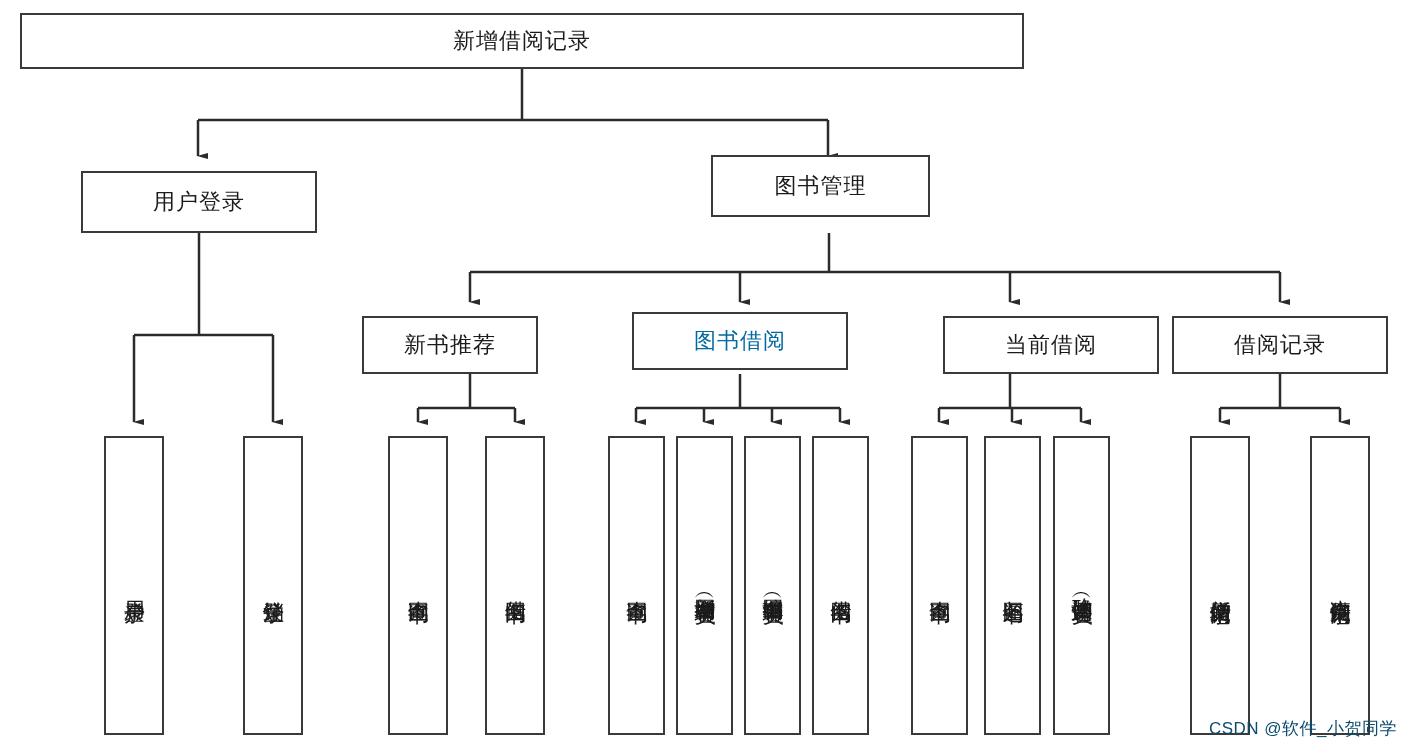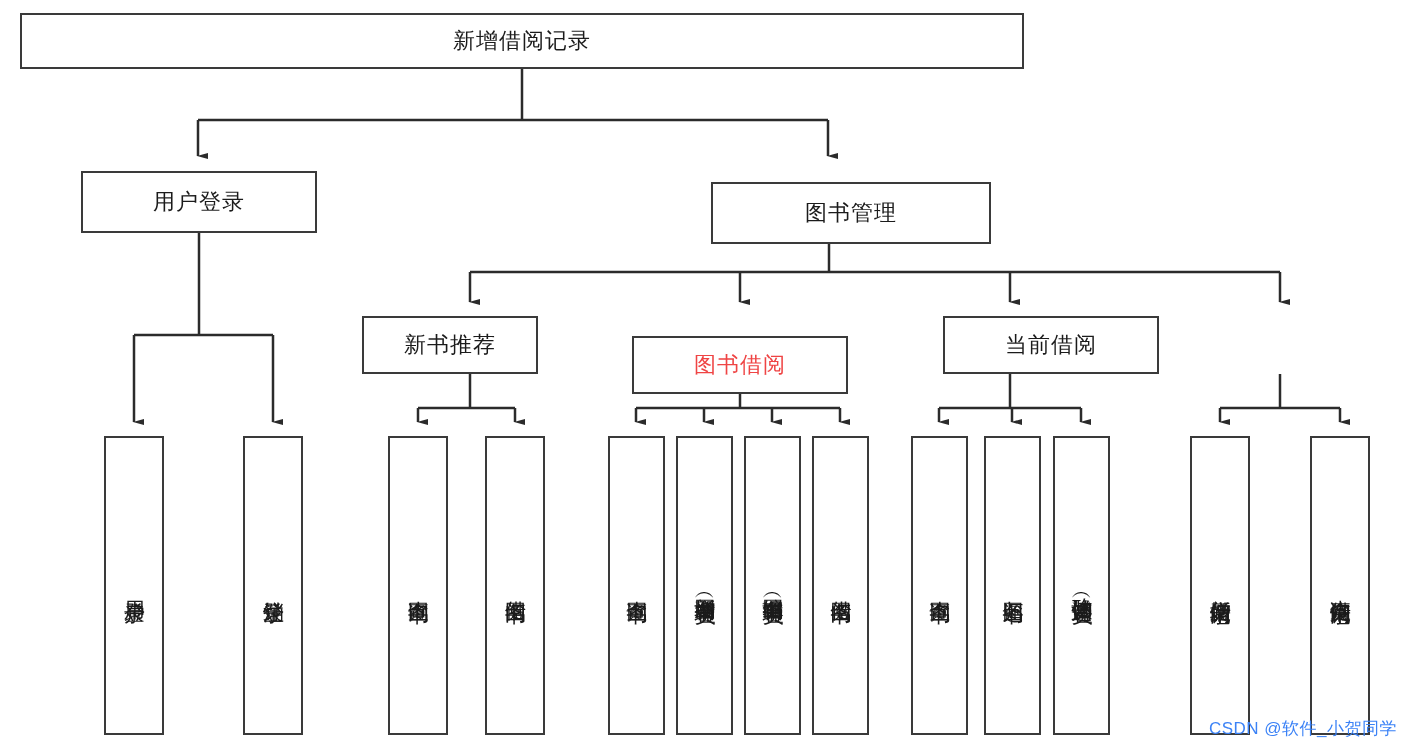--- a/index.html
+++ b/index.html
@@ -120,32 +120,35 @@
     </g>
   </svg>
 
   <div class="node horiz" style="left: 20px; top: 13px; width: 1004px; height: 56px; border-color: rgb(58, 58, 58); background: rgb(255, 255, 255); color: rgb(27, 27, 27);">
     <span class="hlabel">新增借阅记录</span>
   </div>
 
   <div class="node horiz" style="left: 81px; top: 171px; width: 236px; height: 62px; border-color: rgb(58, 58, 58); background: rgb(255, 255, 255); color: rgb(27, 27, 27);">
     <span class="hlabel">用户登录</span>
   </div>
-  <div class="node horiz" style="left: 711px; top: 182px; width: 280px; height: 62px; border-color: rgb(58, 58, 58); background: rgb(255, 255, 255); color: rgb(27, 27, 27);">
+  <div class="node horiz" style="left: 711px; top: 155px; width: 219px; height: 62px; border-color: rgb(58, 58, 58); background: rgb(255, 255, 255); color: rgb(27, 27, 27);">
     <span class="hlabel">图书管理</span>
   </div>
 
   <div class="node horiz" style="left: 362px; top: 316px; width: 176px; height: 58px; border-color: rgb(58, 58, 58); background: rgb(255, 255, 255); color: rgb(27, 27, 27);">
     <span class="hlabel">新书推荐</span>
   </div>
-  <div class="node horiz" style="left: 632px; top: 336px; width: 216px; height: 58px; border-color: rgb(58, 58, 58); background: rgb(255, 255, 255); color: #ef4444;">
+  <div class="node horiz" style="left: 632px; top: 312px; width: 216px; height: 58px; border-color: rgb(58, 58, 58); background: rgb(255, 255, 255); color: #0369a1;">
     <span class="hlabel">图书借阅</span>
   </div>
   <div class="node horiz" style="left: 902px; top: 316px; width: 216px; height: 58px; border-color: rgb(58, 58, 58); background: rgb(255, 255, 255); color: rgb(27, 27, 27); margin-left: 41px;">
     <span class="hlabel">当前借阅</span>
+  </div>
+  <div class="node horiz" style="left: 1172px; top: 316px; width: 216px; height: 58px; border-color: rgb(58, 58, 58); background: rgb(255, 255, 255); color: rgb(27, 27, 27);">
+    <span class="hlabel">借阅记录</span>
   </div>
 
   <div class="node vert" style="left: 104px; top: 436px; width: 60px; height: 299px; border-color: rgb(58, 58, 58); background: rgb(255, 255, 255); color: rgb(27, 27, 27);">
     <span class="vlabel">用户登录</span>
   </div>
   <div class="node vert" style="left: 243px; top: 436px; width: 60px; height: 299px; border-color: rgb(58, 58, 58); background: rgb(255, 255, 255); color: rgb(27, 27, 27);">
     <span class="vlabel">注销登录</span>
   </div>
   <div class="node vert" style="left: 388px; top: 436px; width: 60px; height: 299px; border-color: rgb(58, 58, 58); background: rgb(255, 255, 255); color: rgb(27, 27, 27);">
     <span class="vlabel">查询图书</span>
@@ -174,14 +177,14 @@
   <div class="node vert" style="left: 1053px; top: 436px; width: 57px; height: 299px; border-color: rgb(58, 58, 58); background: rgb(255, 255, 255); color: rgb(27, 27, 27);">
     <span class="vlabel">确认归还（管理员）</span>
   </div>
   <div class="node vert" style="left: 1190px; top: 436px; width: 60px; height: 299px; border-color: rgb(58, 58, 58); background: rgb(255, 255, 255); color: rgb(27, 27, 27);">
     <span class="vlabel">新增借阅记录</span>
   </div>
   <div class="node vert" style="left: 1310px; top: 436px; width: 60px; height: 299px; border-color: rgb(58, 58, 58); background: rgb(255, 255, 255); color: rgb(27, 27, 27);">
     <span class="vlabel">查询借阅记录</span>
   </div>
 
-  <div id="watermark" style="color: #3b82f6;">CSDN @软件_小贺同学</div>
+  <div id="watermark" style="color: #0c4a6e;">CSDN @软件_小贺同学</div>
 </div>
 
 </body></html>

